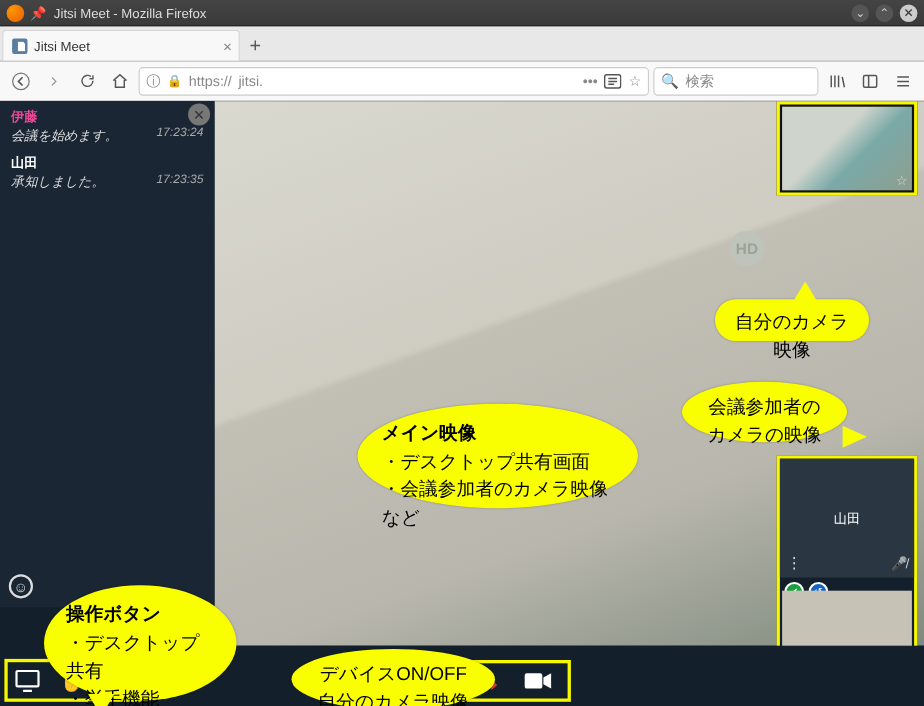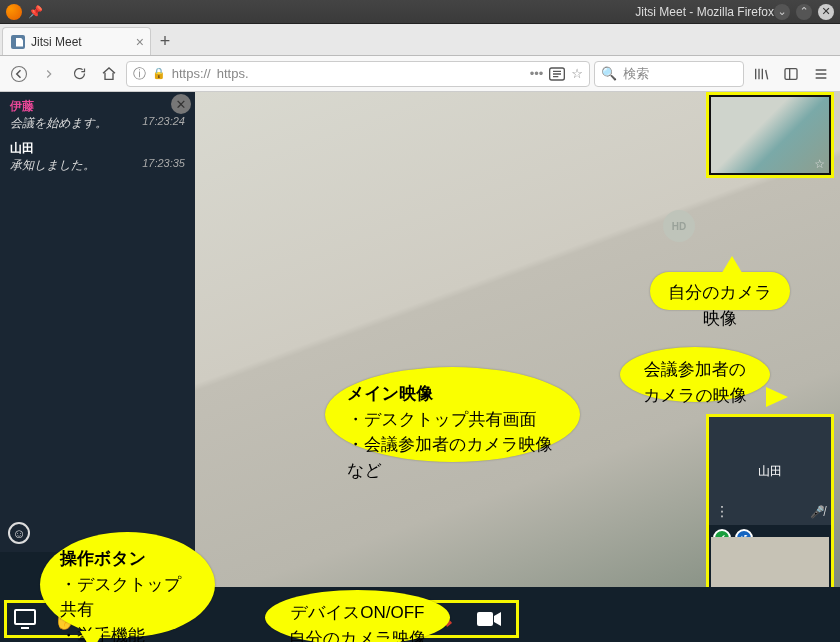--- a/index.html
+++ b/index.html
@@ -2,27 +2,27 @@
 <html><head>
 <meta charset="utf-8">
 <style>
   * { box-sizing: border-box; margin: 0; padding: 0; }
   body { width: 840px; height: 642px; font-family: sans-serif; background: #2a2a2a; overflow: hidden; position: relative; }
 
   
   .titlebar { height: 24px; background: linear-gradient(#444,#3a3a3a); color: #ddd; display: flex; align-items: center; font-size: 12px; border-bottom: 1px solid #222; }
   .titlebar .appicon { width: 16px; height: 16px; margin: 0 6px; background: radial-gradient(circle at 30% 30%, #ff9500, #e66000); border-radius: 50%; }
   .titlebar .pin { color:#ccc; margin-right:6px; font-size:12px;}
-  .titlebar .wtitle { flex:1; text-align:right; }
+  .titlebar .wtitle { flex:1; text-align:left; }
   .titlebar .winbtns { display:flex; gap:6px; margin-right:6px; }
   .titlebar .winbtn { width:16px; height:16px; border-radius:50%; background:#555; color:#ccc; font-size:11px; display:flex; align-items:center; justify-content:center; cursor:pointer;}
 
   
   .tabbar { height: 32px; background:#e8e8e8; display:flex; align-items:flex-end; border-bottom:1px solid #bbb; }
-  .tab { width: 149px; height:28px; margin-left:2px; background:#f8f8f8; border:1px solid #ccc; border-bottom:none; border-radius:4px 4px 0 0; display:flex; align-items:center; padding:0 8px; font-size:12px; color:#333; position:relative;}
+  .tab { width: 216px; height:28px; margin-left:2px; background:#f8f8f8; border:1px solid #ccc; border-bottom:none; border-radius:4px 4px 0 0; display:flex; align-items:center; padding:0 8px; font-size:12px; color:#333; position:relative;}
   .tab .favicon { width:14px; height:14px; background:#5a7ea0; margin-right:6px; border-radius:2px; position:relative;}
   .tab .favicon::after{content:""; position:absolute; inset:3px 2px 2px 5px; background:#fff; clip-path: polygon(0 0,70% 0,100% 30%,100% 100%,0 100%);}
   .tab-close { position:absolute; right:6px; color:#888; font-size:14px; cursor:pointer;}
   .newtab { width:28px; height:28px; display:flex; align-items:center; justify-content:center; color:#555; font-size:18px; cursor:pointer;}
 
   
   .navbar { height: 36px; background:#f8f8f8; display:flex; align-items:center; gap:4px; padding:0 6px; border-bottom:1px solid #ccc; font-size:13px; color:#555;}
   .navbtn { width:26px; height:26px; border-radius:4px; display:flex; align-items:center; justify-content:center; cursor:pointer; }
   .urlbox { flex:2; height:26px; border:1px solid #ccc; border-radius:4px; background:#fff; display:flex; align-items:center; padding:0 6px; gap:6px; color:#888;}
   .urlbox .lock{font-size:11px;}
@@ -37,21 +37,21 @@
   .chatpanel { position:absolute; left:0; top:0; width:195px; height:460px; background:#1a2633; color:#ddd; font-size:12px; padding:6px 10px; }
   .chat-close{ position:absolute; right:4px; top:2px; width:20px; height:20px; border-radius:50%; background:#777; color:#333; display:flex; align-items:center; justify-content:center; font-size:13px; cursor:pointer;}
   .chat-msg{ margin-bottom:8px;}
   .chat-name1{ color:#ec4899; font-weight:bold;}
   .chat-row{ display:flex; justify-content:space-between;font-style:italic;}
   .chat-time{ color:#aaa; font-size:11px;}
   .chat-name2{ color:#fff; font-weight:bold;}
   .emoji{ position:absolute; left:8px; bottom:8px; width:22px; height:22px; border:2px solid #ddd; border-radius:50%; display:flex; align-items:center; justify-content:center; color:#ddd; font-size:13px; cursor:pointer;}
 
   
-  .hd{ position:absolute; top:118px; right:145px; width:32px; height:32px; border-radius:50%; background:#bfc4ba; color:#9aa29a; font-size:10px; font-weight:bold; display:flex; align-items:center; justify-content:center;}
+  .hd{ position:absolute; top:118px; right:145px; width:32px; height:32px; border-radius:50%; background:#bfc4ba; color:#9aa29a; font-size:14px; font-weight:bold; display:flex; align-items:center; justify-content:center;}
 
   
   .thumb1box{ position:absolute; right:6px; top:0px; width:128px; height:86px; border:3px solid #f7f700; background:#111;}
   .thumb1{ position:absolute; inset:2px; background:linear-gradient(135deg,#cfd4cc 40%,#7aa9a8 60%,#8e9e8e 100%); }
   .thumb1 .star{position:absolute; right:4px; bottom:2px; color:#ddd; font-size:12px;}
 
   .thumb2box{ position:absolute; right:6px; top:322px; width:128px; height:228px; border:3px solid #f7f700; background:#13202b;}
   .thumb-tile{ position:relative; height:108px; background:#2a3642; margin-bottom:4px; }
   .thumb-tile.video{ background:linear-gradient(180deg,#c6c2b5 60%,#7e8a7d 100%); }
   .thumb-tile .plabel{ position:absolute; inset:0; display:flex; align-items:center; justify-content:center; color:#fff; font-size:12px;}
@@ -130,21 +130,21 @@
   </div>
   <div class="navbtn">
     <svg width="16" height="16" viewBox="0 0 24 24">
         <path d="M3 11l9-8 9 8M6 10v10h12V10" fill="none" stroke="#555" stroke-width="2"></path>
       </svg>
   </div>
   <div class="urlbox">
     <span>ⓘ</span>
     <span class="lock">🔒</span>
     <span>https://</span>
-      <span class="url">https.</span>
+      <span class="url">jitsi.</span>
     <span class="spacer"></span>
     <span>•••</span>
     <span>
       <svg width="16" height="14" viewBox="0 0 24 20">
           <rect x="1" y="1" width="22" height="18" rx="3" fill="none" stroke="#555" stroke-width="2"></rect>
           <path d="M6 6h12M6 10h12M6 14h8" stroke="#555" stroke-width="2"></path>
         </svg>
     </span>
     <span>☆</span>
   </div>

